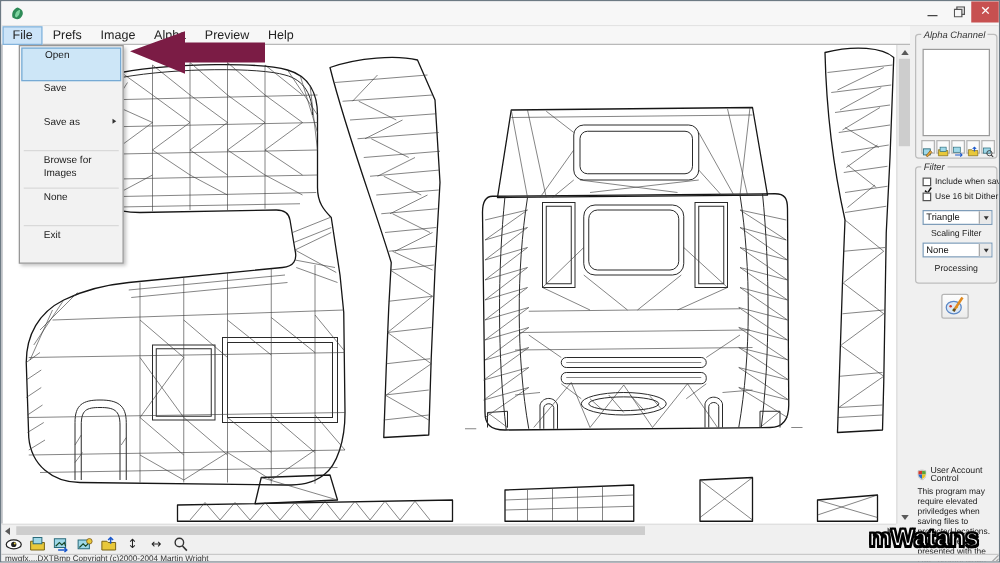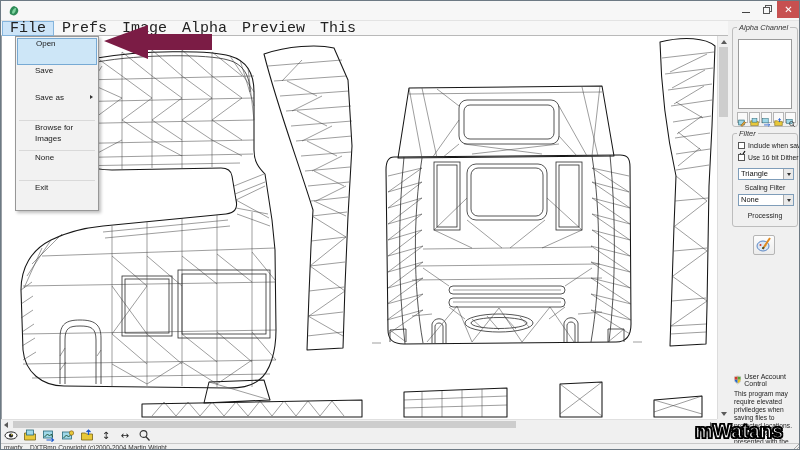--- a/index.html
+++ b/index.html
@@ -11,21 +11,21 @@
   .app-icon { position:absolute; left:7px; top:4px; width:12px; height:12px; }
   .title-text { position:absolute; left:0; right:0; top:4px; text-align:center; font-size:10px; color:#444; }
   .win-btn { position:absolute; top:0; height:17px; display:flex; align-items:center; justify-content:center; }
   .btn-min { left:736px; width:18px; }
   .btn-min .bar { width:8px; height:1px; background:#444; margin-top:6px; }
   .btn-max { left:757px; width:18px; }
   .btn-close { left:776px; width:23px; background:#c75050; color:#fff; font-size:10px; line-height:17px; }
 
   
   .menubar { position:absolute; left:0; top:20px; width:727px; height:15px; background:#f7f7f7; border-bottom:1px solid #b9b9b9; display:flex; }
-  .menu-item { height:15px; line-height:15px; font-size:15px; color:#222; padding:0 7px; margin-left:1px;font-family:Liberation Mono, monospace; }
+  .menu-item { height:15px; line-height:15px; font-size:10px; color:#222; padding:0 7px; margin-left:1px; }
   .menu-item.active { background:#cce4f8; border:1px solid #84b4dc; line-height:13px; }
 
   
   .canvas { position:absolute; left:0; top:35px; width:716px; height:383px; background:#fff; border-left:1px solid #9aa0a6; }
 
   
   .vscroll { position:absolute; left:716px; top:35px; width:11px; height:383px; background:#f0f0f0; border-left:1px solid #dcdcdc; }
   .vthumb { position:absolute; left:1px; top:11px; width:9px; height:70px; background:#cdcdcd; }
   .arr { position:absolute; width:0; height:0; }
   .arr-up   { left:3px; top:4px;  border-left:3px solid transparent; border-right:3px solid transparent; border-bottom:4px solid #5a5a5a; }
@@ -101,21 +101,21 @@
       <span>✕</span>
     </div>
 </div>
 
 <div class="menubar">
   <div class="menu-item active">File</div>
   <div class="menu-item">Prefs</div>
   <div class="menu-item">Image</div>
   <div class="menu-item">Alpha</div>
   <div class="menu-item">Preview</div>
-  <div class="menu-item">This</div>
+  <div class="menu-item">Help</div>
 </div>
 
 <div class="canvas">
   <svg width="716" height="383" viewBox="0 0 716 383">
 
     <g stroke="#161616" stroke-width="1.05" fill="none" stroke-linejoin="round">
       <path d="M95,22 C140,14 208,14 228,20 C246,25 252,40 252,56 L252,114 C252,126 257,132 263,138 L270,184 L273,214 L274,294 C274,316 268,336 257,344 C248,351 238,352 226,352 L62,350 C40,350 23,336 21,314 L19,254 C19,232 29,214 49,204 C63,197 81,192 101,190 L224,178 C233,177 236,172 234,164 L230,140 C229,134 225,132 219,132 L110,134 C88,134 71,126 59,114 L51,86 Z"></path>
       <path d="M262,18 C285,10 315,8 332,12 L346,44 L350,110 L346,180 L343,250 L341,312 L305,314 L307,258 L309,210 L311,174 C297,128 275,70 262,18 Z"></path>
       <path d="M407,52 L600,50 L612,120 L396,122 Z"></path>
       <path d="M392,121 L618,119 C626,119 628,123 628,131 L629,288 C629,300 624,306 614,306 L402,308 C390,308 386,303 386,294 L384,134 C384,125 387,121 392,121 Z"></path>

